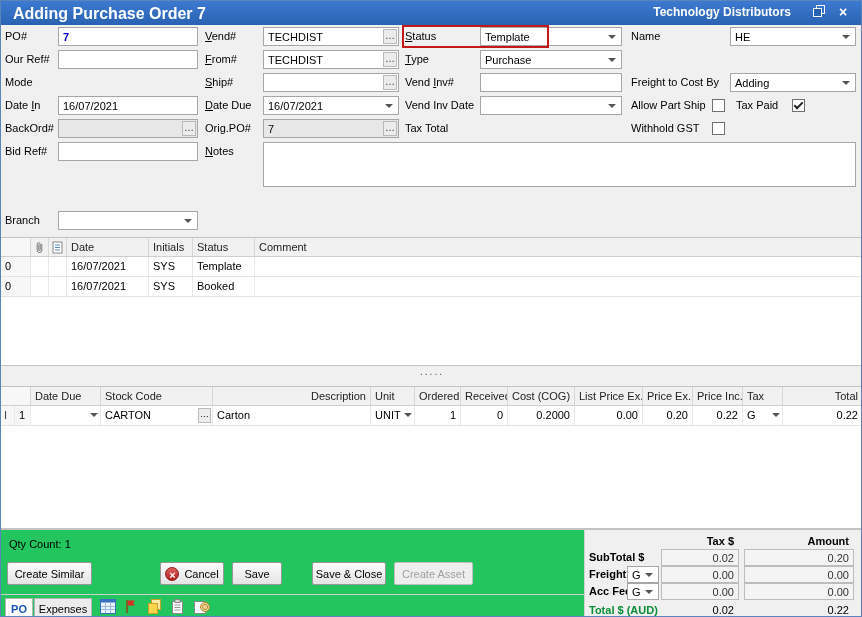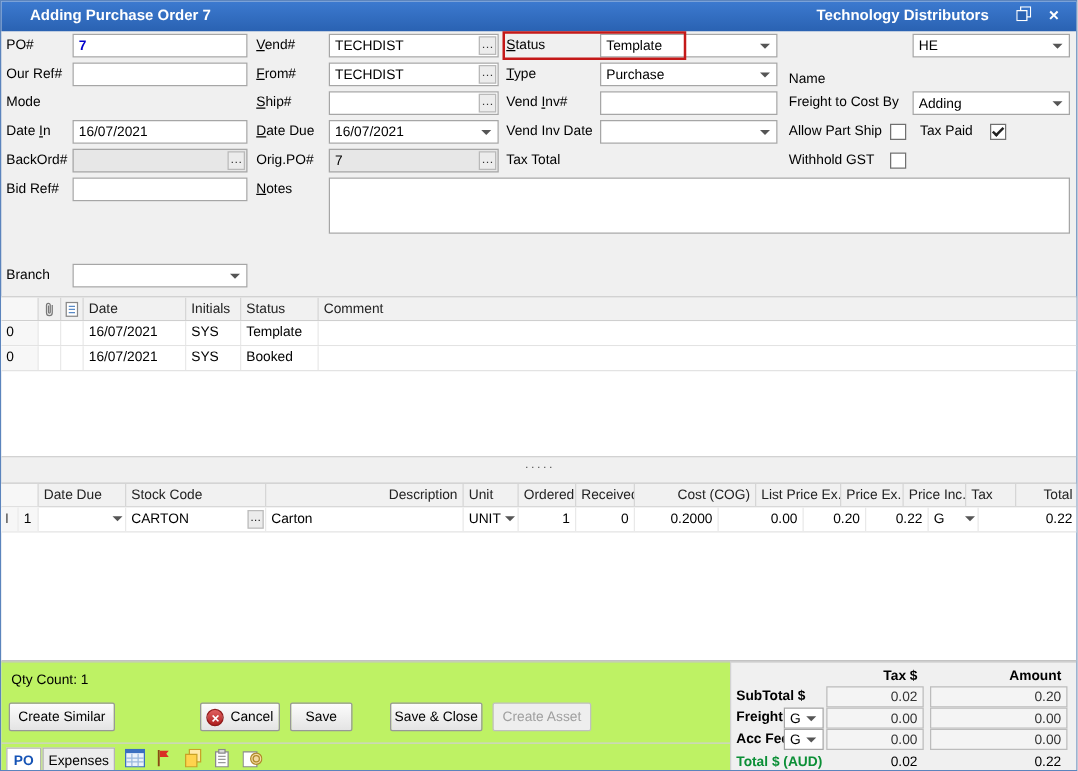--- a/index.html
+++ b/index.html
@@ -2,21 +2,21 @@
 <html><head>
 <meta charset="utf-8">
 <style>
   html,body { margin:0; padding:0; background:#d6d6d6; font-family:"Liberation Sans", sans-serif; }
   .window { position:relative; width:862px; height:617px; background:#f0f0f0; border:1px solid #5b84bd;
             box-sizing:border-box; overflow:hidden; font-size:11px; color:#000; }
 
   
   .titlebar { position:absolute; left:0; top:0; width:100%; height:24px;
               background:linear-gradient(180deg,#3c7ad0,#2a62b2); color:#fff; }
-  .tb-title { position:absolute; left:23px; top:4px; font-size:12px; font-weight:bold; }
+  .tb-title { position:absolute; left:12px; top:4px; font-size:16px; font-weight:bold; }
   .tb-company { position:absolute; right:70px; top:4px; font-size:12px; font-weight:bold; }
   .tb-btn { position:absolute; top:3px; width:20px; height:18px; text-align:center; line-height:17px;
             color:#fff; cursor:pointer; font-size:14px; font-weight:bold; }
 
   
   .lbl { position:absolute; height:19px; line-height:19px; white-space:nowrap; }
   .fld { position:absolute; box-sizing:border-box; height:19px; background:#fff; border:1px solid #a6a6a6;
          padding:1px 4px 0; line-height:16px; white-space:nowrap; overflow:hidden; }
   .fld.ro { background:#e7e7e7; }
   .fld.combo { padding-right:18px; }
@@ -52,21 +52,21 @@
   .ellb-mini { position:absolute; right:1px; top:2px; width:13px; height:15px; background:#ececec;
                border:1px solid #bbb; box-sizing:border-box; text-align:center; line-height:11px;
                font-size:9px; cursor:pointer; }
   .cell-combo { padding-right:16px; }
 
   
   .splitter { position:absolute; left:0; top:365px; width:862px; height:20px; background:#f0f0f0;
               text-align:center; font-size:10px; letter-spacing:2px; color:#555; line-height:12px; cursor:row-resize; }
 
   
-  .bottom { position:absolute; left:0; top:528px; width:583px; height:89px; background:#bef264;
+  .bottom { position:absolute; left:0; top:528px; width:583px; height:89px; background:#22c55e;
             border-top:1px solid #c3c3c3; box-sizing:border-box; }
   .qty { position:absolute; left:8px; top:8px; }
   .btn { position:absolute; top:32px; height:23px; box-sizing:border-box;
          background:linear-gradient(180deg,#fcfcfc,#e4e4e4); border:1px solid #989898; border-radius:2px;
          text-align:center; padding-top:5px; cursor:pointer; }
   .btn.disabled { color:#9f9f9f; background:#eee; border-color:#c0c0c0; cursor:default; }
   .btn-cancel { display:flex; align-items:center; justify-content:center; gap:5px; padding-top:0; }
   .cancel-ico { display:inline-block; width:14px; height:14px; border-radius:50%;
                 background:linear-gradient(180deg,#e66; border:0;, #b02020); background:linear-gradient(180deg,#e06060,#b02020);
                 color:#fff; font-weight:bold; line-height:14px; font-size:11px; text-align:center;
@@ -152,21 +152,21 @@
   <div class="fld combo" style="left:479px;top:49px;width:142px;"><span>Purchase</span><span class="dd"></span></div>
 
   <span class="lbl" style="left:404px;top:72px;">Vend <u>I</u>nv#</span>
   <div class="fld" style="left:479px;top:72px;width:142px;"></div>
 
   <span class="lbl" style="left:404px;top:95px;">Vend Inv Date</span>
   <div class="fld combo" style="left:479px;top:95px;width:142px;"><span></span><span class="dd"></span></div>
 
   <span class="lbl" style="left:404px;top:118px;">Tax Total</span>
 
-  <span class="lbl" style="left:630px;top:26px;margin-top:27px;">Name</span>
+  <span class="lbl" style="left:630px;top:26px;">Name</span>
   <div class="fld combo" style="left:729px;top:26px;width:126px;"><span>HE</span><span class="dd"></span></div>
 
   <span class="lbl" style="left:630px;top:72px;">Freight to Cost By</span>
   <div class="fld combo" style="left:729px;top:72px;width:126px;"><span>Adding</span><span class="dd"></span></div>
 
   <span class="lbl" style="left:630px;top:95px;">Allow Part Ship</span>
   <span class="cb" style="left:711px;top:98px;"></span>
 
   <span class="lbl" style="left:735px;top:95px;">Tax Paid</span>
   <span class="cb checked" style="left:791px;top:98px;"></span>
@@ -219,21 +219,21 @@
 
   <div class="grid" style="top:385px;height:143px;">
     <div class="g-head">
       <div class="gh rowhead" style="width:30px;"></div>
       <div class="gh" style="width:70px;">Date Due</div>
       <div class="gh" style="width:112px;">Stock Code</div>
       <div class="gh" style="width:158px;text-align:right;">Description</div>
       <div class="gh" style="width:44px;">Unit</div>
       <div class="gh num" style="width:46px;">Ordered</div>
       <div class="gh num" style="width:47px;">Received</div>
-      <div class="gh num" style="width:67px;margin-left:30px;">Cost (COG)</div>
+      <div class="gh num" style="width:67px;">Cost (COG)</div>
       <div class="gh num" style="width:68px;text-align:center;">List Price Ex.</div>
       <div class="gh num" style="width:50px;">Price Ex.</div>
       <div class="gh num" style="width:50px;">Price Inc.</div>
       <div class="gh" style="width:40px;">Tax</div>
       <div class="gh grow num">Total</div>
     </div>
     <div class="g-row">
       <div class="gd rowhead" style="width:14px;padding-left:3px;color:#444;">I</div>
       <div class="gd rowhead" style="width:16px;">1</div>
       <div class="gd cell-combo" style="width:70px;"><span></span><span class="dd-mini"></span></div>

